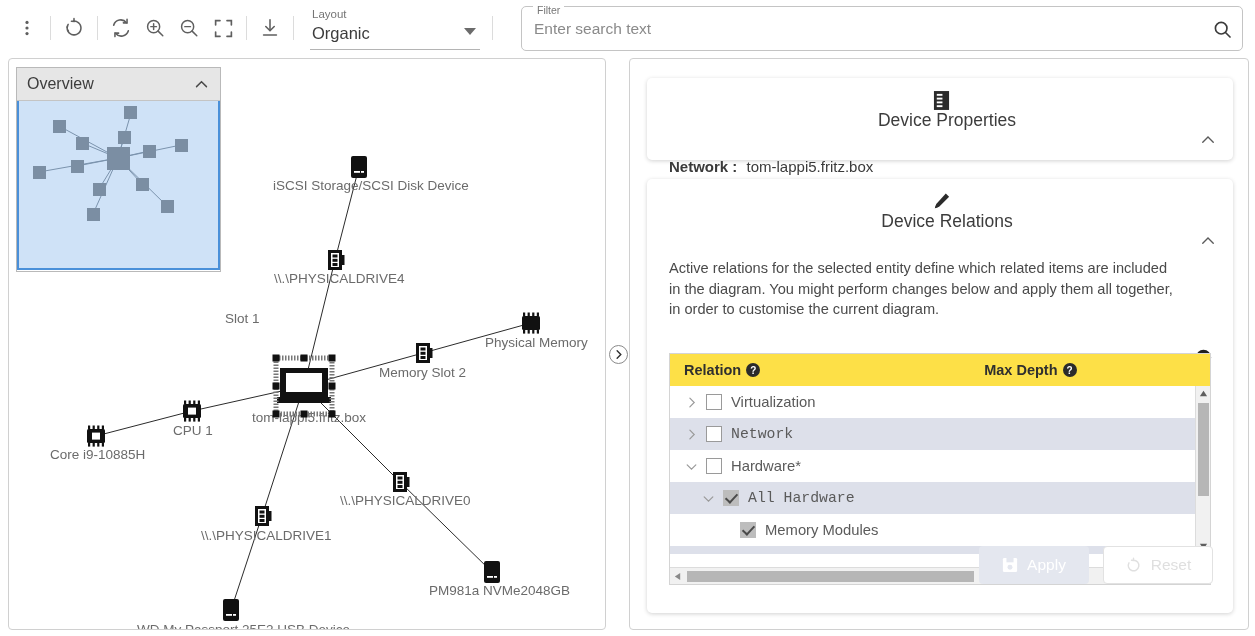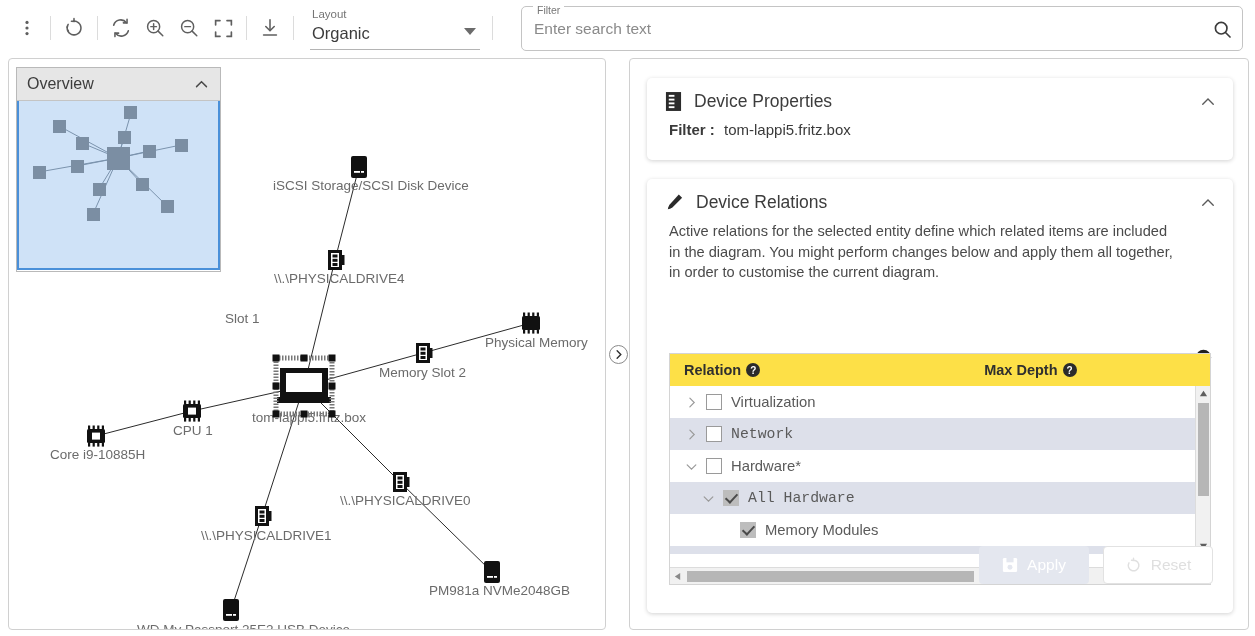--- a/index.html
+++ b/index.html
@@ -134,20 +134,21 @@
     width: 586px;
     background: #fff; border-radius: 5px;
     box-shadow: 0 1px 4px rgba(0,0,0,0.18);
   }
   #card-props { top: 19px; height: 82px; }
   #card-rel   { top: 120px; height: 434px; }
 
   .card-head {
     display: flex; align-items: center;
     padding: 13px 16px 0 18px;
+    flex-direction: column;
   }
   .card-head-title {
     font-size: 17.5px; color: #3c3c3c; margin-left: 12px;
   }
   .card-collapse {
     margin-left: auto; cursor: pointer; color: #5a5a5a;
     display: flex; align-items: center;
   }
   #device-row {
     padding: 9px 0 0 22px; font-size: 15px; color: #3a3a3a;
@@ -547,21 +548,21 @@
         </svg>
       </span>
       <span class="card-head-title">Device Properties</span>
       <span class="card-collapse">
         <svg width="18" height="18" viewBox="0 0 24 24" fill="none" stroke="currentColor" stroke-width="1.8" stroke-linecap="round">
             <polyline points="5,15 12,8 19,15"></polyline>
           </svg>
       </span>
     </div>
     <div id="device-row">
-      <span id="device-key">Filter :</span>
+      <span id="device-key">Network :</span>
       <span id="device-val">tom-lappi5.fritz.box</span>
     </div>
   </div>
 
   <div class="card" id="card-rel">
     <div class="card-head">
       <span style="display:flex">
         <svg width="19" height="19" viewBox="0 0 20 20">
           <path d="M14.5 1.5 L18 5 L7.5 15.5 L3 17 L4.5 12.5 Z" fill="#2b2b2b"></path>
           <path d="M3 17 L4.3 13.4 L6.6 15.7 Z" fill="#2b2b2b"></path>

